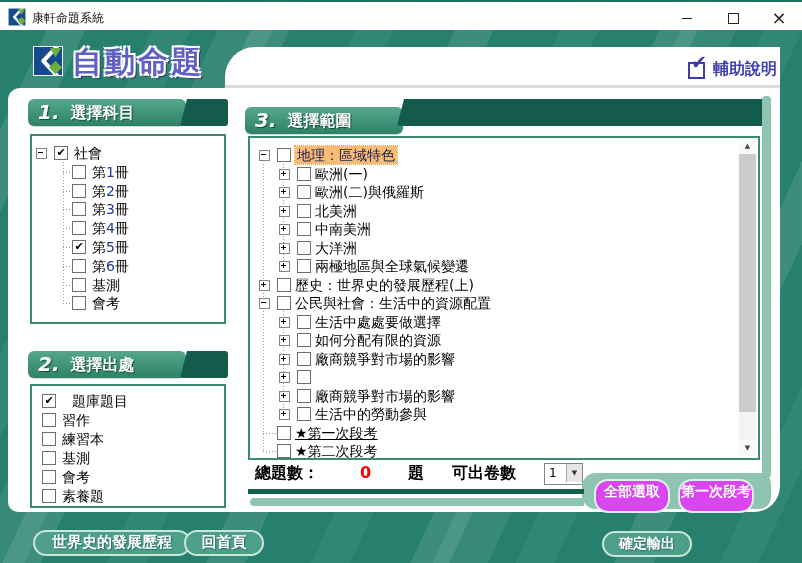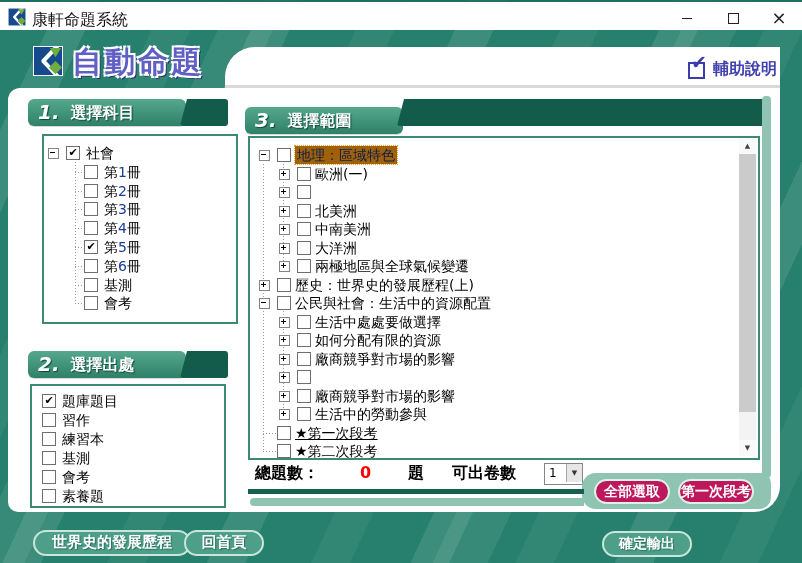--- a/index.html
+++ b/index.html
@@ -13,21 +13,21 @@
     background-image:
       repeating-linear-gradient(115deg,
         rgba(255,255,255,0) 0 55px, rgba(255,255,255,.10) 55px 90px,
         rgba(255,255,255,0) 90px 150px, rgba(255,255,255,.05) 150px 185px),
       repeating-linear-gradient(115deg,
         rgba(0,0,0,0) 0 210px, rgba(255,255,255,.08) 210px 260px, rgba(0,0,0,0) 260px 420px);}
   .topline{left:0;top:0;width:802px;height:2px;background:#1d6a5a;opacity:.8;}
 
   
   .titlebar{left:0;top:2px;width:802px;height:28px;background:#ffffff;}
-  .titletext{left:32px;top:8px;font-size:16px;color:#101010;font-family:Liberation Mono, monospace;}
+  .titletext{left:32px;top:8px;font-size:12px;color:#101010;font-family:Liberation Mono, monospace;}
   .appicon{left:8px;top:6px;width:18px;height:18px;}
   .wbtn{top:2px;width:46px;height:28px;text-align:center;line-height:28px;color:#222;font-size:15px;}
   .wbtn-min{left:664px;} .wbtn-max{left:710px;} .wbtn-close{left:756px;}
   .wbtn-min::after{content:"";display:inline-block;width:10px;height:1px;background:#222;vertical-align:middle;}
   .wbtn-max::after{content:"";display:inline-block;width:9px;height:9px;border:1px solid #222;vertical-align:middle;}
   .wbtn-close::after{content:"\00D7";font-size:18px;}
 
   
   .header-logo{left:33px;top:46px;width:30px;height:30px;}
   .apptitle{left:72px;top:42px;font-size:30px;font-weight:bold;letter-spacing:3px;color:#5f5fc4;
@@ -59,21 +59,21 @@
   .vline{position:absolute;width:1px;background-image:repeating-linear-gradient(to bottom,#9a9a9a 0 1px,transparent 1px 3px);}
   .hstub{position:absolute;height:1px;background-image:repeating-linear-gradient(to right,#9a9a9a 0 1px,transparent 1px 3px);}
   .ebox{position:absolute;width:9px;height:9px;border:1px solid #848484;background:#fff;cursor:pointer;}
   .ebox::before{content:"";position:absolute;left:1px;top:3px;width:5px;height:1px;background:#000;}
   .ebox.plus::after{content:"";position:absolute;left:3px;top:1px;width:1px;height:5px;background:#000;}
   .cbox{position:absolute;width:12px;height:12px;border:1px solid #6e6e6e;background:#fff;cursor:pointer;
         font-size:11px;line-height:12px;text-align:center;color:#000;font-weight:bold;}
   .cbox.checked::after{content:"\2714";}
   .tlabel{position:absolute;height:18px;line-height:18px;font-size:14px;color:#000;white-space:nowrap;cursor:pointer;}
   .tlabel .num{color:#1a3a9c;}
-  .tlabel.sel{background:#a16207;color:#0a1d55;outline:1px dotted #f0a030;padding:0 2px;}
+  .tlabel.sel{background:#fdba74;color:#0a1d55;outline:1px dotted #f0a030;padding:0 2px;}
 
   
   .sb{left:739px;top:138px;width:17px;height:318px;background:#f3f3f3;}
   .sb .arrow{position:absolute;left:0;width:17px;height:16px;background:#f9f9f9;color:#444;
              font-size:7px;text-align:center;line-height:16px;cursor:pointer;}
   .sb .up{top:0;} .sb .up::after{content:"\25B2";}
   .sb .down{bottom:0;} .sb .down::after{content:"\25BC";}
   .sb .thumb{position:absolute;left:0;top:16px;width:17px;height:258px;background:#cbcbcb;cursor:pointer;}
 
   
@@ -87,21 +87,21 @@
 
   
   .greenbar-v{left:762px;top:96px;width:9px;height:382px;background:#8fc3b2;border-radius:4px;}
   .tab{left:582px;top:473px;width:189px;height:36px;background:#8fc3b2;border-radius:14px 10px 12px 14px;}
   .darkline{left:248px;top:489px;width:336px;height:5px;background:#16604f;}
   .lightline{left:250px;top:498px;width:334px;height:8px;background:#8fc3b2;border-radius:4px 0 0 4px;}
 
   
   .pill{position:absolute;border-radius:14px;text-align:center;color:#fff;font-weight:bold;cursor:pointer;
         box-sizing:border-box;}
-  .pill-dark{background:#be185d;border:2px solid #ddf1e8;font-size:14px;height:25px;line-height:20px;}
+  .pill-dark{background:#d946ef;border:2px solid #ddf1e8;font-size:14px;height:34px;line-height:20px;}
   .pill-mid{background:#4d9f89;border:2px solid #c9e6da;font-size:15px;height:26px;line-height:21px;
             text-shadow:1px 1px 1px #2c6f5d;}
   .btn-selall{left:594px;top:479px;width:76px;}
   .btn-desel{left:678px;top:479px;width:76px;}
   .btn-save{left:33px;top:530px;width:158px;}
   .btn-home{left:184px;top:530px;width:80px;}
   .btn-confirm{left:602px;top:531px;width:90px;font-size:14px;}
 </style>
 </head>
 <body>
@@ -143,21 +143,21 @@
   <span class="helptext">輔助說明</span>
 </div>
 
 <div class="abs content"></div>
 
 <div class="abs phead" style="left:28px;top:99px;width:148px;">
   <span class="pnum">1.</span>
   <span class="ptitle">選擇科目</span>
 </div>
 <div class="abs pext" style="left:180px;top:99px;width:48px;"></div>
-<div class="abs pbox" style="left:42px;top:134px;width:192px;height:186px;text-decoration:underline;">
+<div class="abs pbox" style="left:30px;top:134px;width:192px;height:186px;text-decoration:underline;">
   <div style="position:relative;width:100%;height:100%;" id="subject-tree">
       <span class="vline" style="left: 31px; top: 26px; height: 142px;"></span>
       <span class="ebox minus" style="left: 4px; top: 12px;"></span>
       <span class="cbox checked" style="left: 22px; top: 10px;"></span>
       <span class="tlabel" style="left: 42px; top: 8px;">社會</span>
       <span class="hstub" style="left: 31px; top: 35.8px; width: 9px;"></span>
       <span class="cbox" style="left: 40px; top: 28.8px;"></span>
       <span class="tlabel" style="left: 60px; top: 26.8px;">第<span class="num">1</span>冊</span>
       <span class="hstub" style="left: 31px; top: 54.6px; width: 9px;"></span>
       <span class="cbox" style="left: 40px; top: 47.6px;"></span>
@@ -184,21 +184,21 @@
 </div>
 
 <div class="abs phead" style="left:28px;top:351px;width:148px;">
   <span class="pnum">2.</span>
   <span class="ptitle">選擇出處</span>
 </div>
 <div class="abs pext" style="left:180px;top:351px;width:48px;"></div>
 <div class="abs pbox" style="left:30px;top:384px;width:192px;height:120px;">
   <div style="position:relative;width:100%;height:100%;" id="source-list">
       <span class="cbox checked" style="left: 10px; top: 8px;"></span>
-      <span class="tlabel" style="left: 30px; top: 6px;">題庫題目</span>
+      <span class="tlabel" style="left: 40px; top: 6px;">題庫題目</span>
       <span class="cbox" style="left: 10px; top: 27px;"></span>
       <span class="tlabel" style="left: 30px; top: 25px;">習作</span>
       <span class="cbox" style="left: 10px; top: 46px;"></span>
       <span class="tlabel" style="left: 30px; top: 44px;">練習本</span>
       <span class="cbox" style="left: 10px; top: 65px;"></span>
       <span class="tlabel" style="left: 30px; top: 63px;">基測</span>
       <span class="cbox" style="left: 10px; top: 84px;"></span>
       <span class="tlabel" style="left: 30px; top: 82px;">會考</span>
       <span class="cbox" style="left: 10px; top: 103px;"></span>
       <span class="tlabel" style="left: 30px; top: 101px;">素養題</span>
@@ -216,20 +216,21 @@
       <span class="vline" style="left: 33px; top: 26px; height: 102px;"></span>
       <span class="vline" style="left: 33px; top: 173px; height: 103px;"></span>
       <span class="ebox minus" style="left: 9px; top: 12px;"></span>
       <span class="cbox" style="left: 27px; top: 10px;"></span>
       <span class="tlabel sel" style="left: 45px; top: 8px;">地理：區域特色</span>
       <span class="ebox plus" style="left: 29px; top: 30.5px;"></span>
       <span class="cbox" style="left: 47px; top: 28.5px;"></span>
       <span class="tlabel" style="left: 65px; top: 26.5px;">歐洲(一)</span>
       <span class="ebox plus" style="left: 29px; top: 49px;"></span>
       <span class="cbox" style="left: 47px; top: 47px;"></span>
+      <span class="tlabel" style="left: 65px; top: 45px;">歐洲(二)與俄羅斯</span>
       <span class="ebox plus" style="left: 29px; top: 67.5px;"></span>
       <span class="cbox" style="left: 47px; top: 65.5px;"></span>
       <span class="tlabel" style="left: 65px; top: 63.5px;">北美洲</span>
       <span class="ebox plus" style="left: 29px; top: 86px;"></span>
       <span class="cbox" style="left: 47px; top: 84px;"></span>
       <span class="tlabel" style="left: 65px; top: 82px;">中南美洲</span>
       <span class="ebox plus" style="left: 29px; top: 104.5px;"></span>
       <span class="cbox" style="left: 47px; top: 102.5px;"></span>
       <span class="tlabel" style="left: 65px; top: 100.5px;">大洋洲</span>
       <span class="ebox plus" style="left: 29px; top: 123px;"></span>

